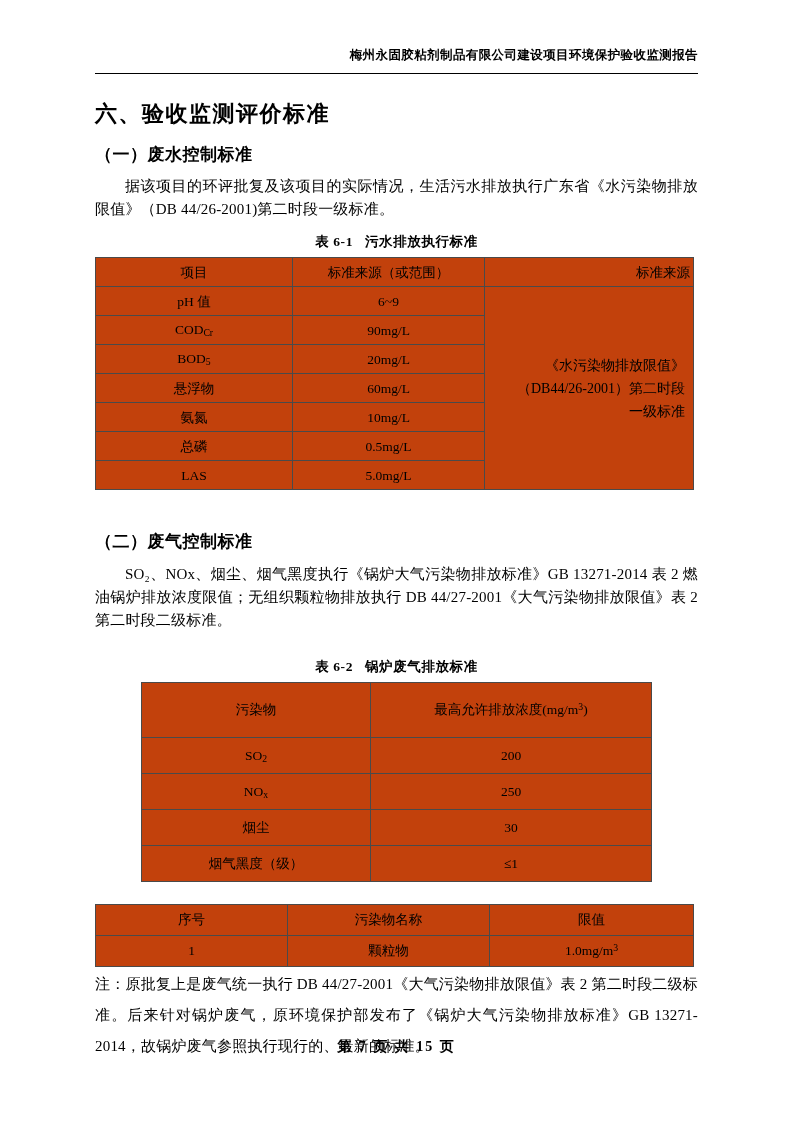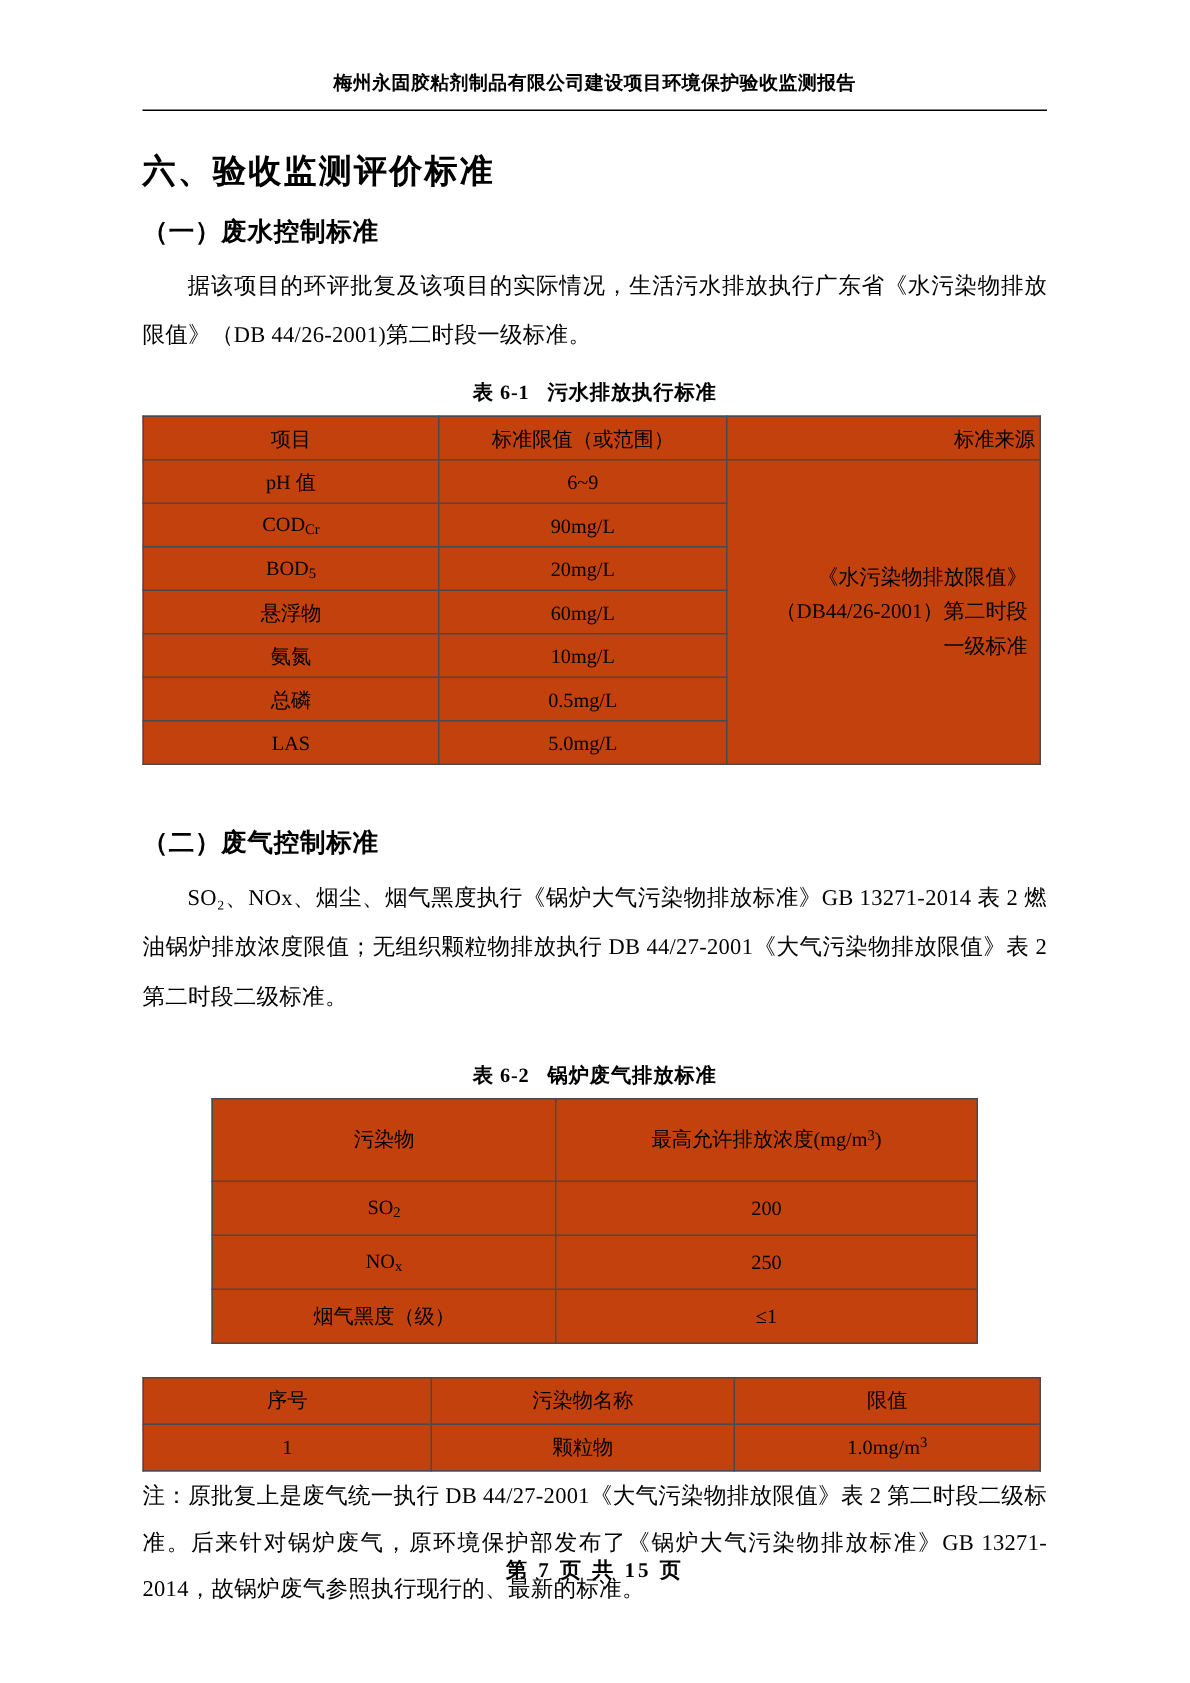--- a/index.html
+++ b/index.html
@@ -23,21 +23,21 @@
     box-sizing: border-box;
     padding: 0;
   }
 
   
   .doc-header {
     position: absolute;
     left: 95px;
     top: 48px;
     width: 603px;
-    text-align: center;
+    text-align: right;
     font-size: 12.5px;
     font-weight: bold;
     letter-spacing: 0.4px;
     line-height: 1.2;
   }
   .header-rule {
     position: absolute;
     left: 95px;
     top: 73px;
     width: 603px;
@@ -67,21 +67,21 @@
     font-size: 17px;
     font-weight: bold;
     margin: 10px 0 9px 0;
     letter-spacing: 0.5px;
     line-height: 1.4;
     font-family: "Liberation Sans", "DejaVu Sans", sans-serif;
   }
 
   p.para {
     font-size: 15px;
-    line-height: 33px;
+    line-height: 23px;
     margin: 0 0 4px 0;
     text-align: justify;
     text-justify: inter-ideograph;
     text-indent: 2em;
     letter-spacing: 0.2px;
   }
 
   .table-caption {
     font-size: 13.5px;
     font-weight: bold;
@@ -185,21 +185,21 @@
     <p class="para">据该项目的环评批复及该项目的实际情况，生活污水排放执行广东省《水污染物排放限值》（DB 44/26-2001)第二时段一级标准。</p>
 
     <div class="table-caption">
       <span>表 6-1</span>&nbsp;&nbsp;&nbsp;<span>污水排放执行标准</span>
     </div>
 
     <table class="doc-table t61">
       <tbody>
         <tr>
           <td class="c1">项目</td>
-          <td class="c2">标准限值（或范围）</td>
+          <td class="c2">标准来源（或范围）</td>
           <td class="c3">标准来源</td>
         </tr>
         <tr>
           <td class="c1">pH 值</td>
           <td class="c2">6~9</td>
           <td class="c3 source-cell" rowspan="7">
             <span>《水污染物排放限值》</span><br>
             <span>（DB44/26-2001）第二时段</span><br>
             <span>一级标准</span>
           </td>
@@ -251,20 +251,24 @@
         </tr>
         <tr>
           <td class="c1"><span>SO</span><sub>2</sub></td>
           <td class="c2">200</td>
         </tr>
         <tr>
           <td class="c1"><span>NO</span><sub>x</sub></td>
           <td class="c2">250</td>
         </tr>
         <tr>
+          <td class="c1">烟尘</td>
+          <td class="c2">30</td>
+        </tr>
+        <tr>
           <td class="c1">烟气黑度（级）</td>
           <td class="c2">≤1</td>
         </tr>
       </tbody>
     </table>
 
     <div class="spacer-md"></div>
 
 
     <table class="doc-table t63">

